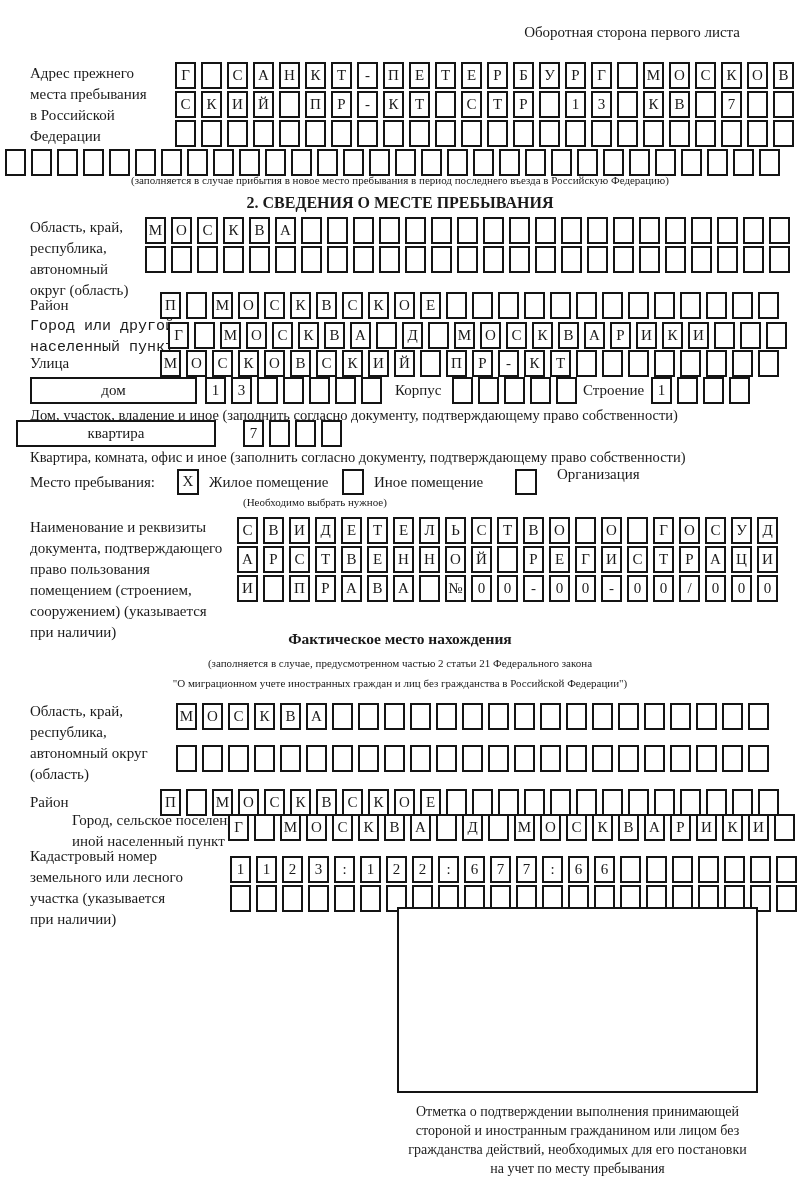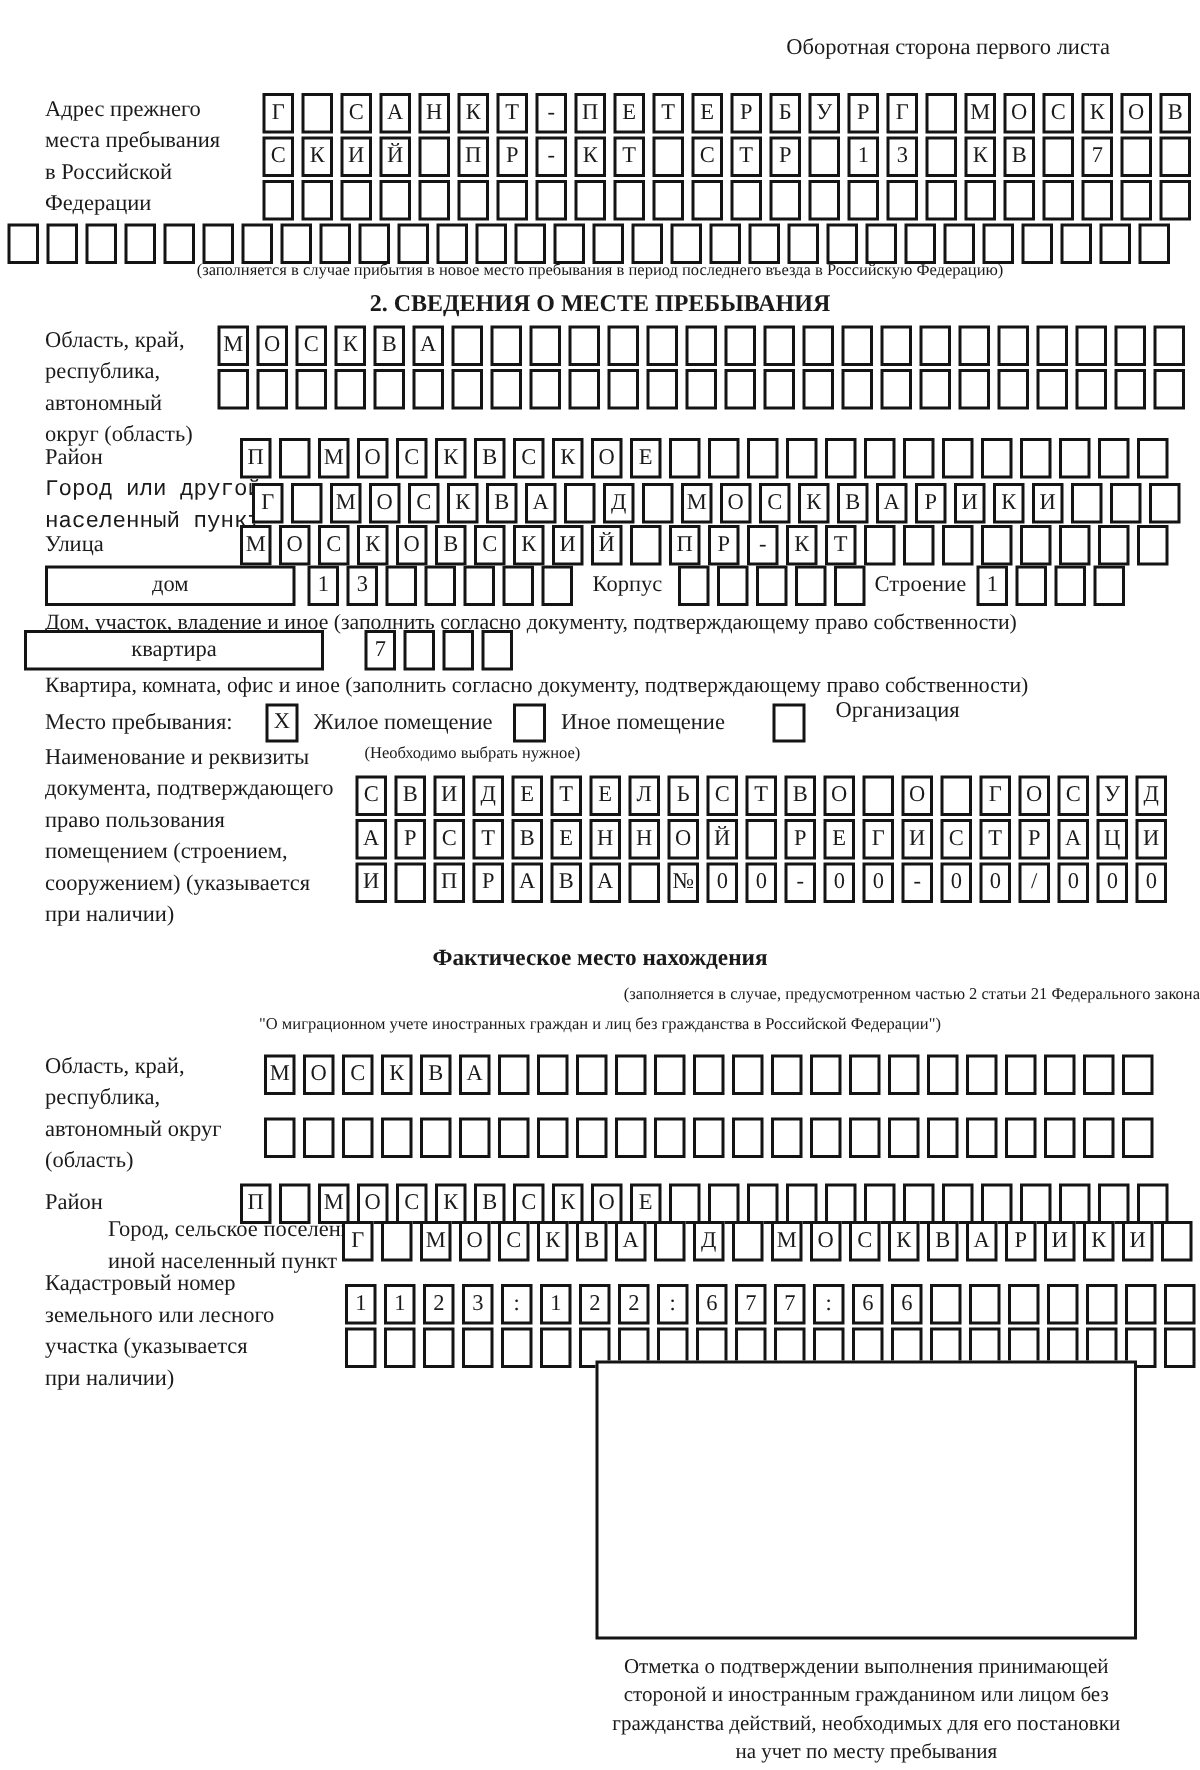--- a/index.html
+++ b/index.html
@@ -347,21 +347,21 @@
 
 <div class="abs label" style="left:30px; top:472px;text-align:right;">Место пребывания:</div>
 <div class="abs checkbox" style="left:177px; top:469px;">X</div>
 <div class="abs label" style="left:209px; top:472px;">Жилое помещение</div>
 <div class="abs checkbox" style="left:342px; top:469px;"></div>
 <div class="abs label" style="left:374px; top:472px;">Иное помещение</div>
 <div class="abs checkbox" style="left:515px; top:469px;"></div>
 <div class="abs label" style="left:557px; top:464px;">Организация</div>
 <div class="abs note" style="left:243px; top:496px;">(Необходимо выбрать нужное)</div>
 
-<div class="abs label" style="left:30px; top:495px;">
+<div class="abs label" style="left:30px; top:517px;">
     <div>Наименование и реквизиты</div>
     <div>документа, подтверждающего</div>
     <div>право пользования</div>
     <div>помещением (строением,</div>
     <div>сооружением) (указывается</div>
     <div>при наличии)</div>
   </div>
 <div class="abs cells" style="left:237px; top:517px;">
     <div class="cell">С</div>
     <div class="cell">В</div>
@@ -426,21 +426,21 @@
     <div class="cell">-</div>
     <div class="cell">0</div>
     <div class="cell">0</div>
     <div class="cell">/</div>
     <div class="cell">0</div>
     <div class="cell">0</div>
     <div class="cell">0</div>
   </div>
 
 <div class="abs sub-title center" style="top:630px;">Фактическое место нахождения</div>
-<div class="abs note center" style="top:657px;text-align:right;">(заполняется в случае, предусмотренном частью 2 статьи 21 Федерального закона</div>
+<div class="abs note center" style="top:657px;">(заполняется в случае, предусмотренном частью 2 статьи 21 Федерального закона</div>
 <div class="abs note center" style="top:677px;">"О миграционном учете иностранных граждан и лиц без гражданства в Российской Федерации")</div>
 
 <div class="abs label" style="left:30px; top:701px;">
     <div>Область, край,</div>
     <div>республика,</div>
     <div>автономный округ</div>
     <div>(область)</div>
   </div>
 <div class="abs cells" style="left:176px; top:703px;">
     <div class="cell">М</div>

